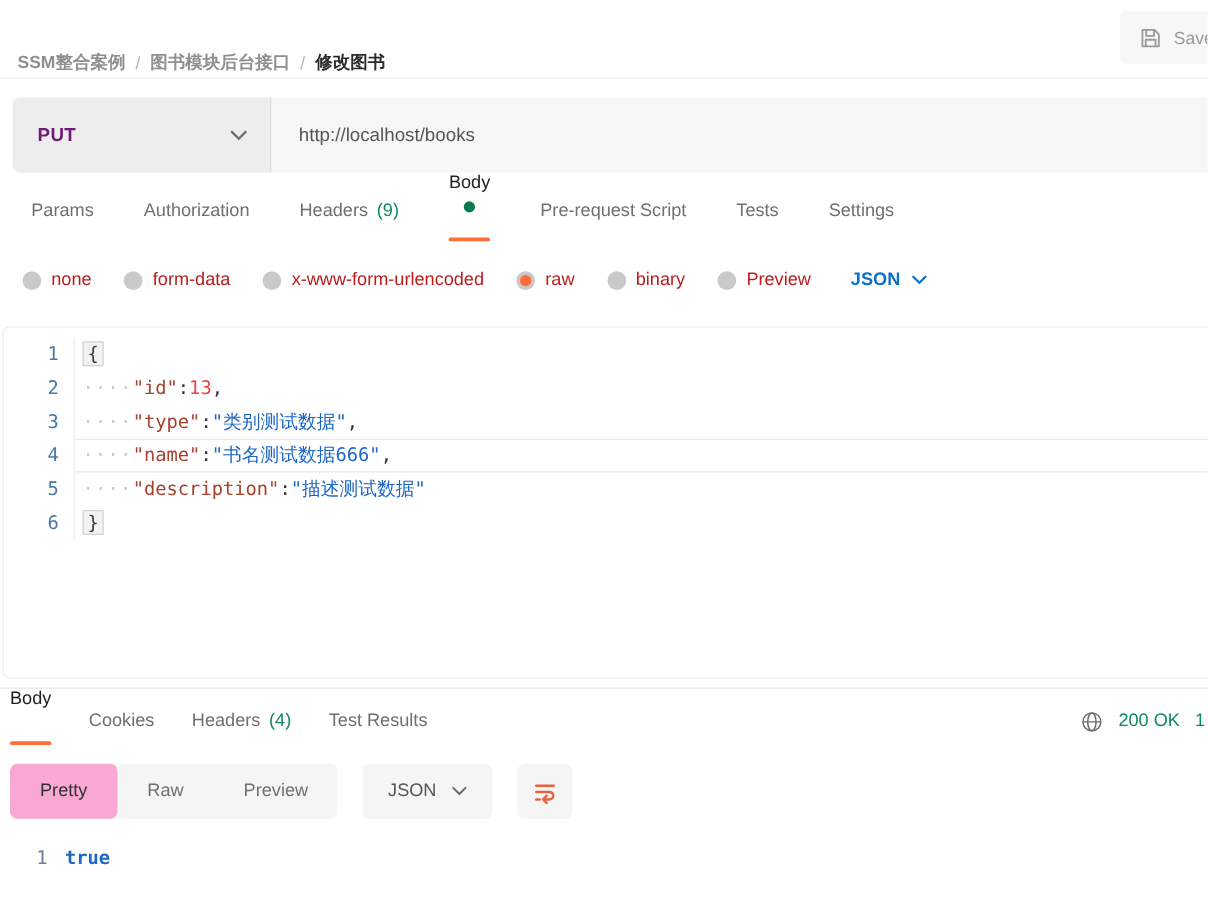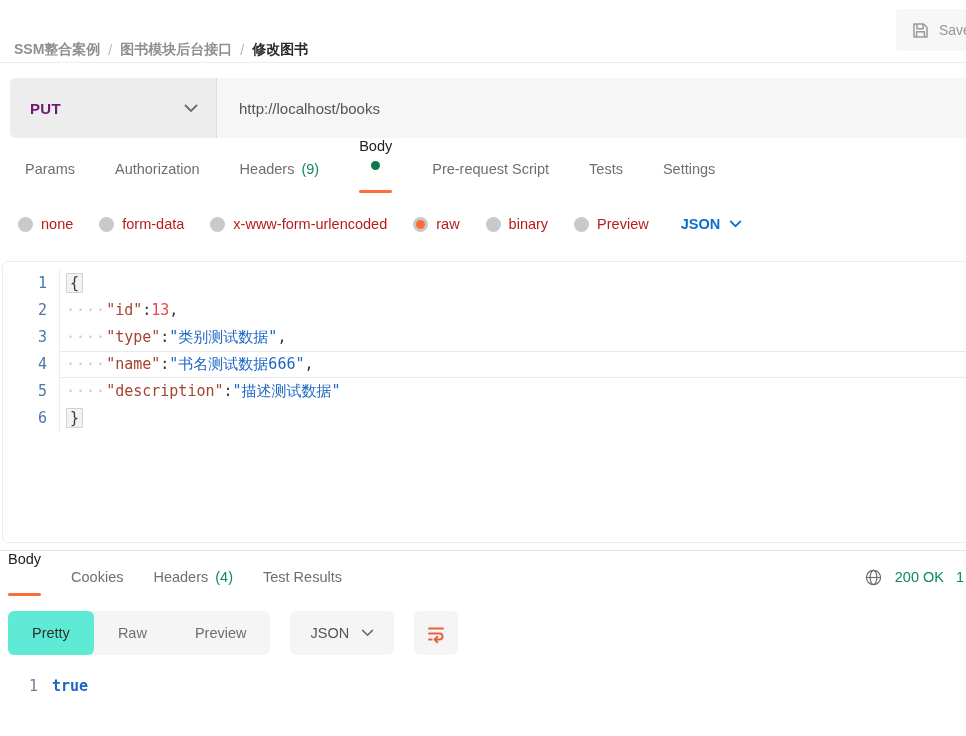--- a/index.html
+++ b/index.html
@@ -69,21 +69,21 @@
   .tok-str{color:#1c66c4;}
   .tok-brace{color:#3a3a3a;background:#f2f2f2;border:1px solid #d2d2d2;padding:0 3px;border-radius:1px;}
   
   .section-divider{height:1px;background:#e6e6e6;margin-top:7px;}
   .resp-tabs{display:flex;gap:30px;padding:0 0 0 8px;height:52px;align-items:center;}
   .resp-meta{margin-left:auto;display:flex;align-items:center;gap:12px;padding-right:2px;}
   .status{color:#0e8a5a;font-size:14.5px;white-space:nowrap;}
   .resp-toolbar{display:flex;align-items:center;gap:20px;padding-left:8px;margin-top:8px;}
   .segmented{display:flex;background:#f5f5f5;border-radius:6px;height:44px;align-items:stretch;}
   .seg{display:flex;align-items:center;padding:0 24px;font-size:14.5px;color:#6f6f6f;cursor:pointer;border-radius:6px;}
-  .seg.active{background:#5eead4;color:#2f2f2f;}
+  .seg.active{background:#f9a8d4;color:#2f2f2f;}
   .drop-btn{height:44px;background:#f5f5f5;border-radius:6px;display:flex;align-items:center;gap:12px;padding:0 20px;font-size:14.5px;color:#555;cursor:pointer;}
   .icon-btn{width:44px;height:44px;background:#f5f5f5;border-radius:6px;display:flex;align-items:center;justify-content:center;cursor:pointer;}
   .resp-body{margin-top:18px;font-family:"DejaVu Sans Mono","DejaVu Sans",monospace;font-size:15px;}
   .resp-line{display:flex;height:26px;line-height:26px;}
   .resp-num{width:52px;flex:none;text-align:right;padding-right:14px;box-sizing:border-box;color:#6e7f95;}
   .resp-val{color:#1c66c4;font-weight:700;}
   svg{display:block;}
 </style>
 </head>
 <body>

